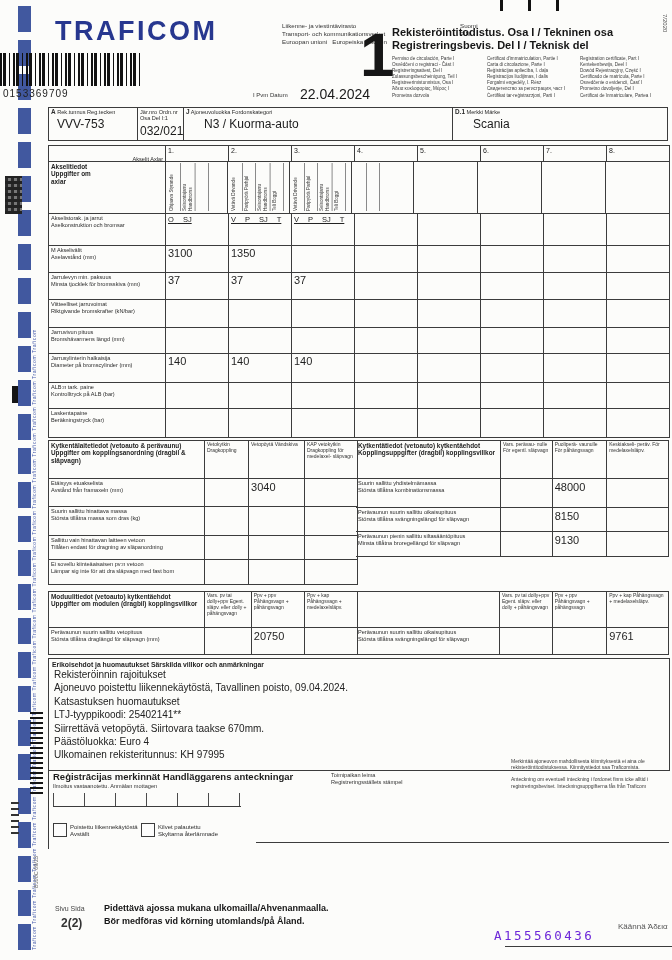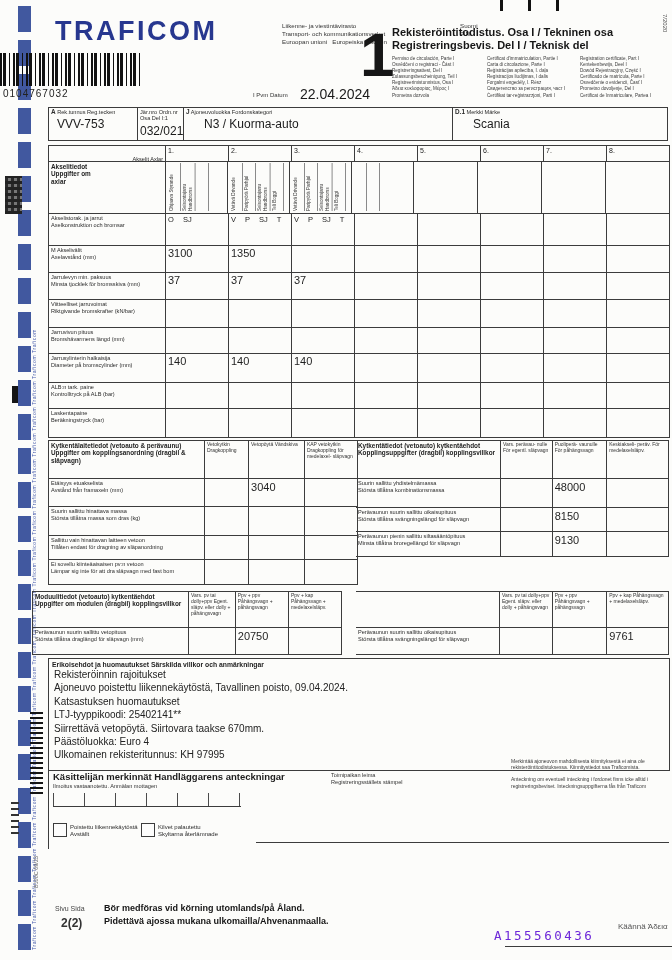--- a/index.html
+++ b/index.html
@@ -34,42 +34,42 @@
   .dateval{left:300px;top:86px;font-size:14px;color:#1a1a1a;}
   
   .t{border:1px solid #3c3c3c;}
   .tr{display:flex;border-bottom:1px solid #3c3c3c;box-sizing:border-box;}
   .tr:last-child{border-bottom:none;}
   .td{border-right:1px solid #3c3c3c;box-sizing:border-box;padding:1px 2px;overflow:hidden;}
   .td:last-child{border-right:none;}
   .lfi,.lsv{display:block;font-size:5.6px;line-height:6.6px;color:#2b2b2b;}
   .bh{font-weight:bold;font-size:6.4px;line-height:7.4px;}
   .val{font-size:11px;color:#1f1f1f;padding-top:2px;}
-  .lt{font-size:7.5px;word-spacing:7px;padding-top:3px;color:#222;}
+  .lt{font-size:7.5px;word-spacing:7px;padding-top:3px;color:#222;text-decoration:underline;}
   
   .idrow{left:48px;top:107px;width:620px;height:34px;}
   .idrow .cA{width:89px;} .idrow .cS{width:46px;} .idrow .cJ{width:269px;} .idrow .cD{flex:1;border-right:none;}
   .fldlab{font-size:5.6px;line-height:6.4px;color:#2b2b2b;}
   .fldlab b{font-size:6.4px;}
   .fldval{font-size:12px;padding:2px 0 0 6px;color:#1b1b1b;}
   
   .axle{left:48px;top:145px;width:620px;}
   .alab{width:117px;flex:none;border-right:1px solid #3c3c3c;box-sizing:border-box;padding:1px 2px;overflow:hidden;}
   .ac{flex:1;border-right:1px solid #3c3c3c;box-sizing:border-box;padding:1px 2px;overflow:hidden;}
   .ac:last-child{border-right:none;}
   .hnum{font-size:7px;color:#222;}
   .vcell{display:flex;padding:1px 0 0 2px;}
   .vl{writing-mode:vertical-rl;transform:rotate(180deg);font-size:4.6px;line-height:5.8px;height:48px;
       border-left:1px solid #8a8a8a;padding:0 1px;min-width:10px;overflow:hidden;color:#333;}
   .h16{height:16px;} .h52{height:52px;} .h32{height:32px;} .h27{height:27px;} .h28{height:28px;}
   .h26{height:26px;} .h29{height:29px;}
   
   .cleft{left:48px;top:440px;width:308px;}
   .cright{left:356px;top:440px;width:312px;border-left:none;}
-  .mleft{left:32px;top:591px;width:308px;}
+  .mleft{left:48px;top:591px;width:308px;}
   .mright{left:356px;top:591px;width:312px;border-left:none;}
   .w156{width:156px;flex:none;} .w145{width:145px;flex:none;} .w144{width:144px;flex:none;}
   .hdr38{height:38px;} .r28{height:28px;} .r29{height:29px;} .r24{height:24px;} .hdr36{height:36px;} .r26x{height:26px;}
   .colh{font-size:5px;line-height:5.9px;color:#333;}
   
   .spec{left:48px;top:658px;width:620px;height:111px;}
   .spec-title{font-weight:bold;font-size:6.8px;padding:2px 0 0 3px;}
   .spec-line{font-size:10px;line-height:13.4px;padding-left:5px;color:#222;}
   
   .hand{left:48px;top:769px;width:620px;height:80px;border-left:1px solid #3c3c3c;}
@@ -112,21 +112,21 @@
   <div class="abs agency">
     <div>Liikenne- ja viestintävirasto</div>
     <div>Transport- och kommunikationsverket</div>
     <div><span>Euroopan unioni</span> &nbsp; <span>Europeiska unionen</span></div>
   </div>
   <div class="abs agency-right">
     <div>Suomi</div>
     <div>FIN</div>
   </div>
   <div class="abs barcode"></div>
-  <div class="abs barcode-num">0104767032</div>
+  <div class="abs barcode-num">0153369709</div>
   <div class="abs bigone">1</div>
   <div class="abs doc-title">
     <div>Rekisteröintitodistus. Osa I / Tekninen osa</div>
     <div>Registreringsbevis. Del I / Teknisk del</div>
   </div>
   <div class="abs trans trans1">
     <div>Permiso de circulación, Parte I</div>
       <div>Osvědčení o registraci - Část I</div>
       <div>Registreringsattest, Del I</div>
     <div>Zulassungsbescheinigung, Teil I</div>
@@ -464,21 +464,21 @@
     <div class="spec-line">Rekisteröinnin rajoitukset</div>
     <div class="spec-line">Ajoneuvo poistettu liikennekäytöstä, Tavallinen poisto, 09.04.2024.</div>
     <div class="spec-line">Katsastuksen huomautukset</div>
     <div class="spec-line">LTJ-tyyppikoodi: 25402141**</div>
     <div class="spec-line">Siirrettävä vetopöytä. Siirtovara taakse 670mm.</div>
     <div class="spec-line">Päästöluokka: Euro 4</div>
     <div class="spec-line">Ulkomainen rekisteritunnus: KH 97995</div>
   </div>
 
   <div class="abs hand">
-    <div class="hand-title">Käsittelijän merkinnät Handläggarens anteckningar</div>
+    <div class="hand-title">Reģistrācijas merkinnät Handläggarens anteckningar</div>
     <div class="hand-sub">Ilmoitus vastaanotettu. Anmälan mottagen</div>
     <div class="dateboxes"></div>
     <div class="stamp">
       <div>Toimipaikan leima</div>
       <div>Registreringsställets stämpel</div>
     </div>
     <div class="notes">
       <p>Merkintää ajoneuvon mahdollisesta kiinnityksestä ei aina ole rekisteröintitodistuksessa. Kiinnitystiedot saa Traficomista.</p>
       <p>Anteckning om eventuell inteckning i fordonet finns icke alltid i registreringsbeviset. Inteckningsuppgifterna fås från Traficom</p>
     </div>
@@ -491,20 +491,20 @@
     <div class="cblab" style="left:109px;top:55px">
       <div>Kilvet palautettu</div>
       <div>Skyltarna återlämnade</div>
     </div>
     <div class="longline"></div>
   </div>
 
   <div class="abs pgx">Sivu Sida</div>
   <div class="abs pgn">2(2)</div>
   <div class="abs keep">
+    <div>Pidettävä ajossa mukana ulkomailla/Ahvenanmaalla.</div>
     <div>Bör medföras vid körning utomlands/på Åland.</div>
-    <div>Pidettävä ajossa mukana ulkomailla/Ahvenanmaalla.</div>
   </div>
   <div class="abs serial">A155560436</div>
   <div class="abs turn">Käännä Άδεια</div>
   <div class="abs brline"></div>
 
 </div>
 
 </body></html>

